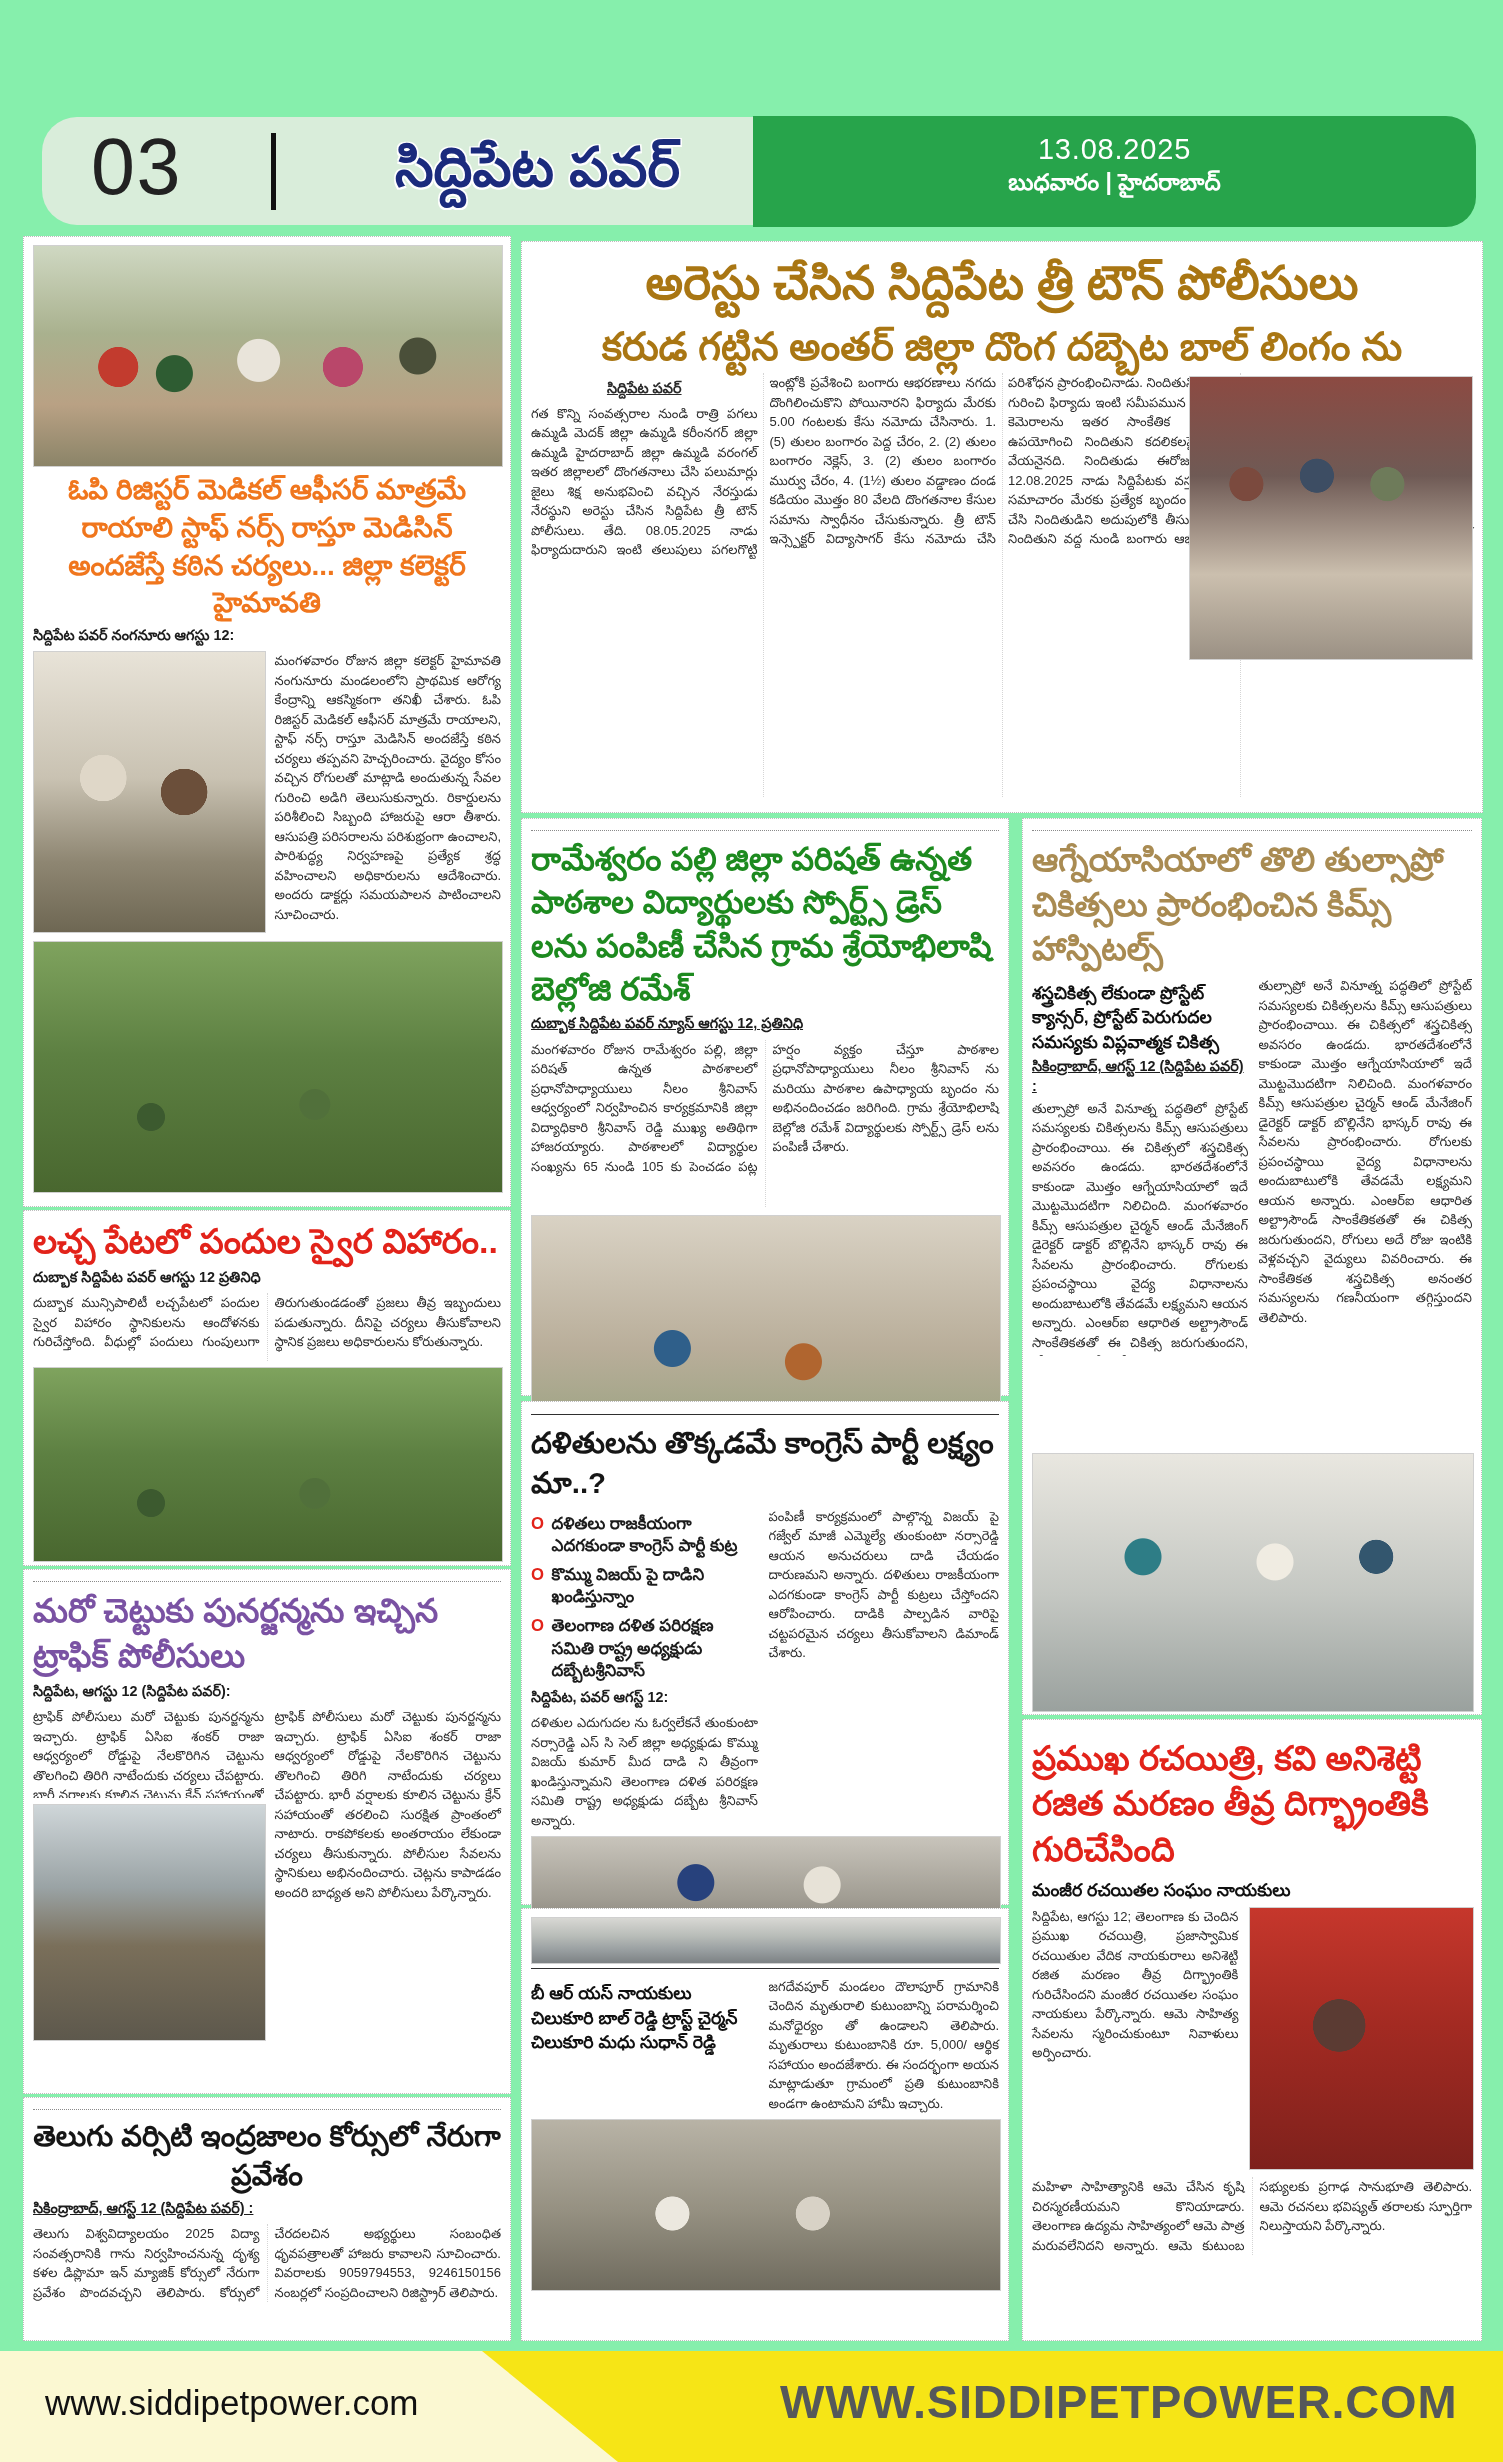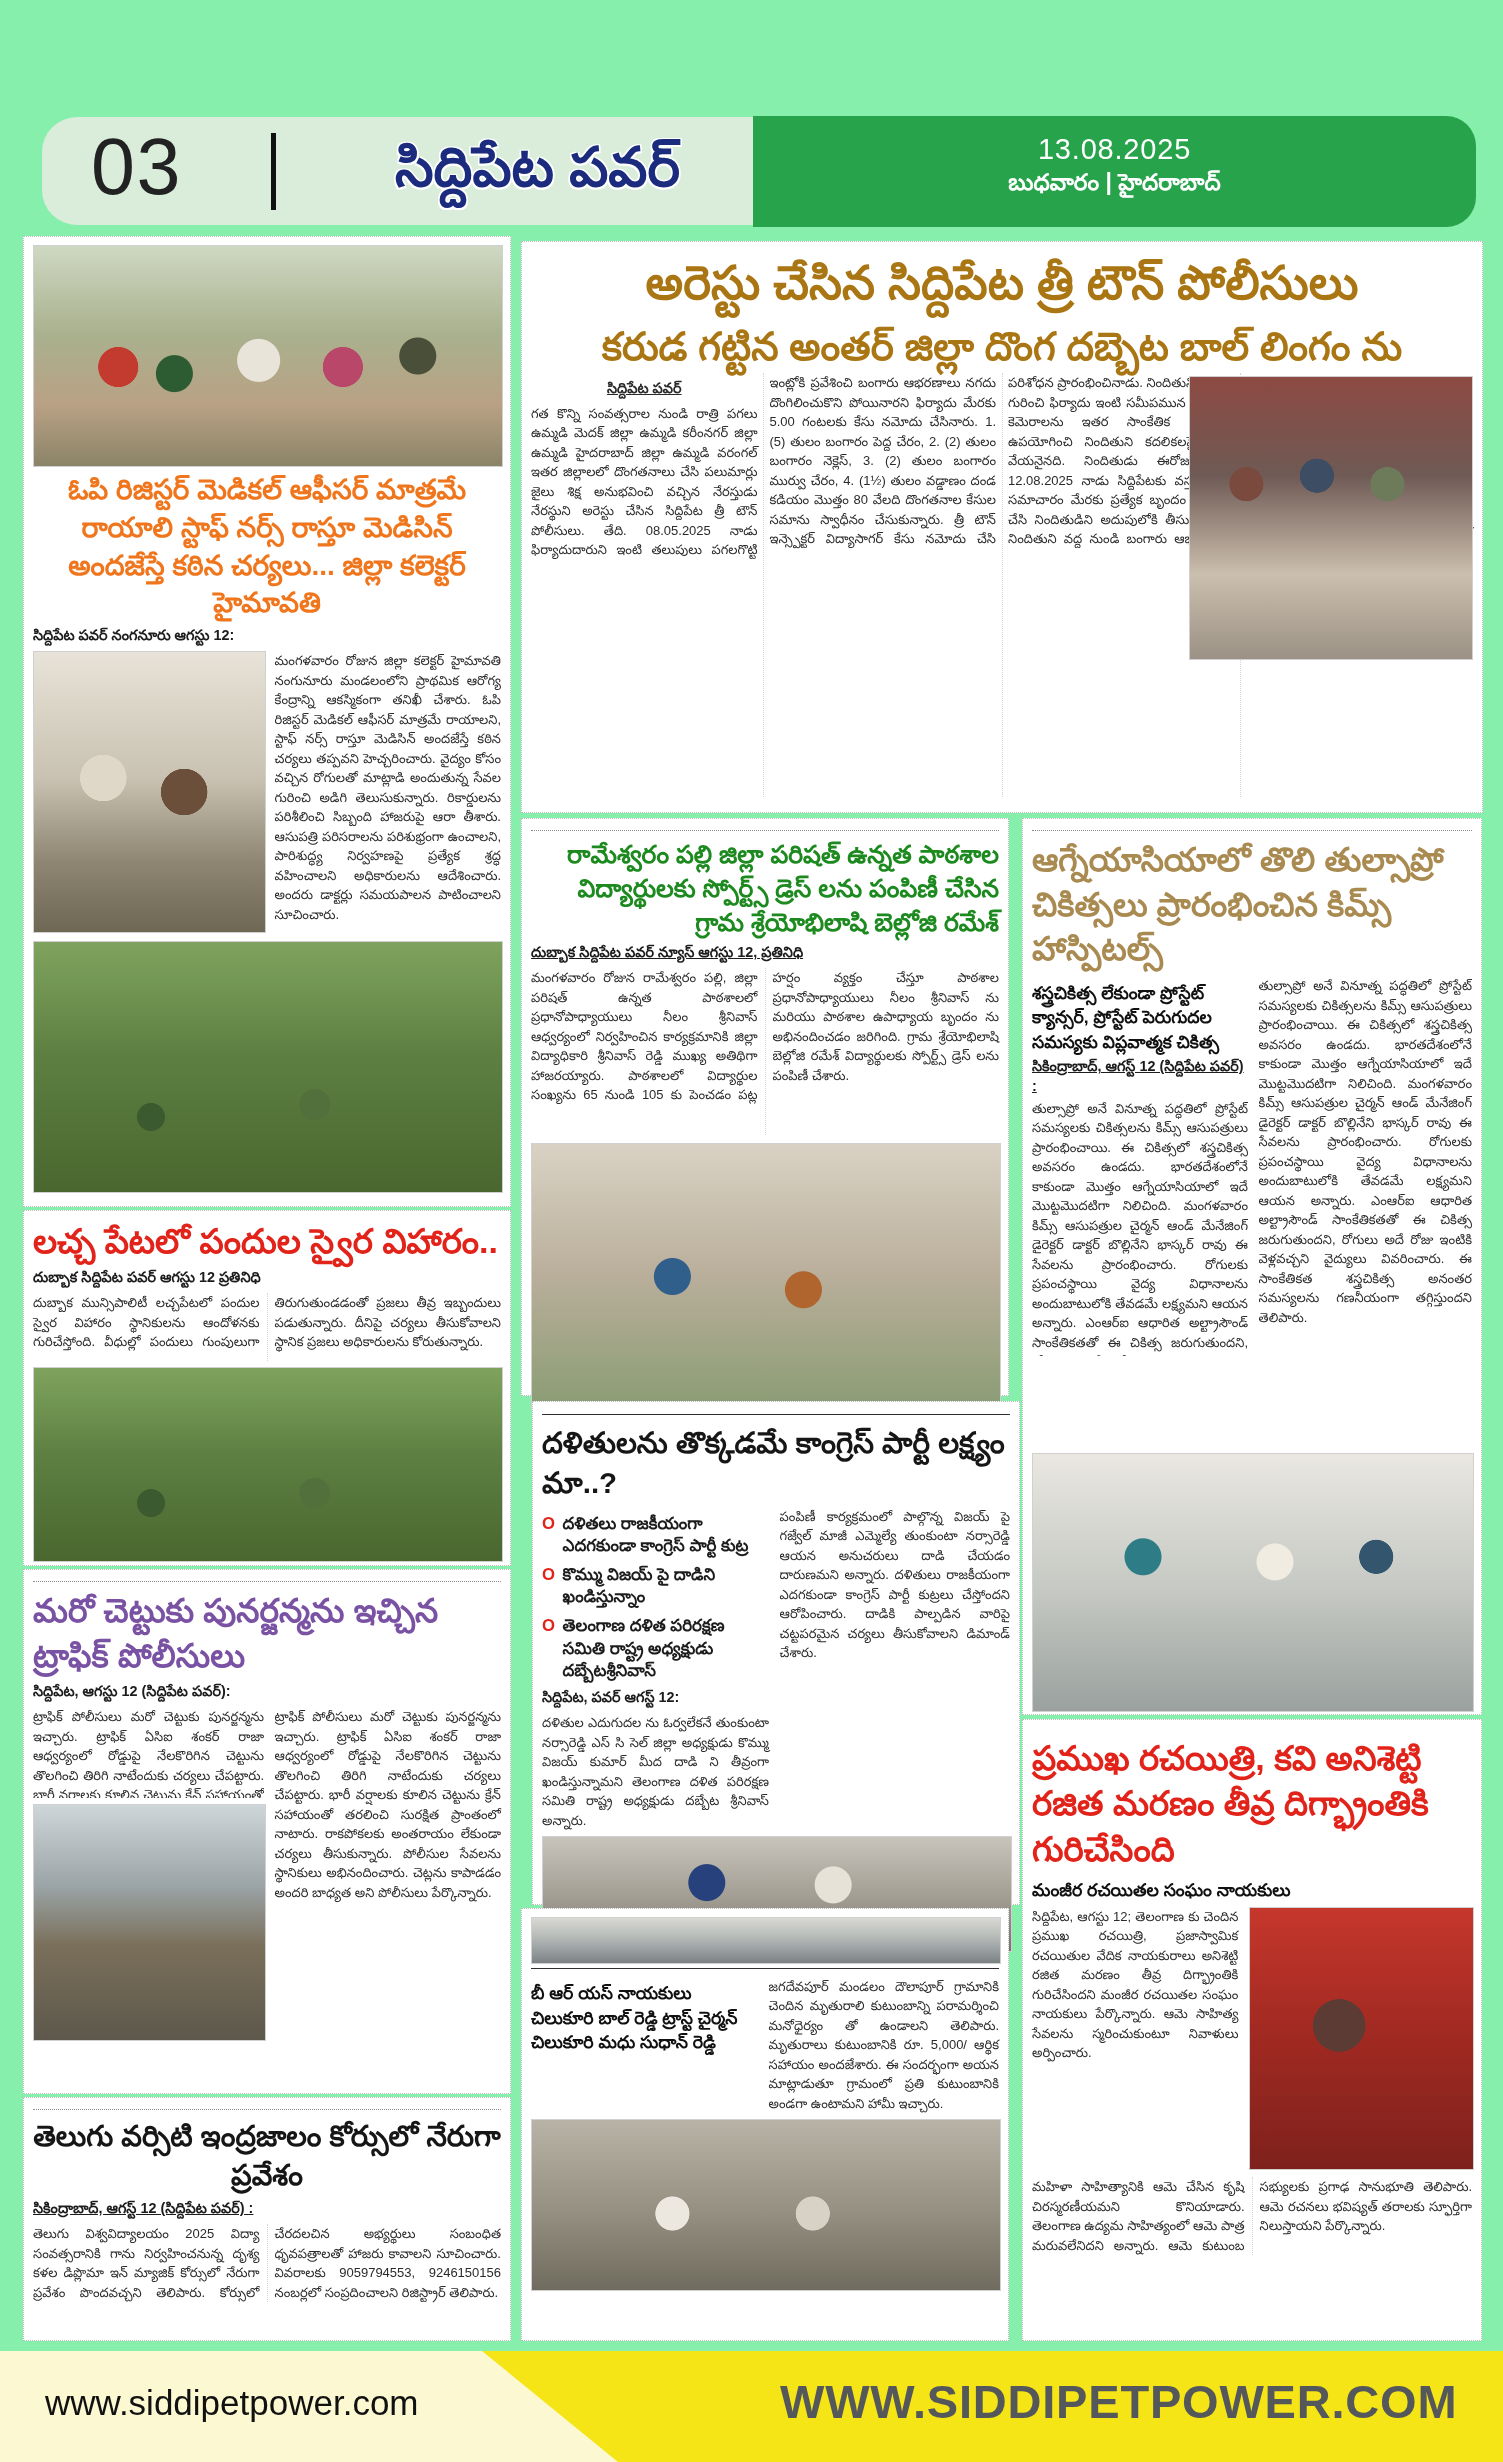--- a/index.html
+++ b/index.html
@@ -23,21 +23,21 @@
   .body-txt{font-size:13px;line-height:1.5;text-align:justify;color:#2a2a2a;}
   .two-col{column-count:2;column-gap:15px;column-rule:0.8px dotted #d5d5d5;}
   .dateline{font-weight:bold;font-size:14.4px;margin:4.5px 0;}
   .dateline.center{text-align:center;text-decoration:underline;}
   .rule{border-top:1.5px solid #2f2f2f;margin:4.5px 0 7.6px 0;}
   .dots{border-top:1.5px dotted #8a8a8a;margin:3px 0 7.6px 0;}
   h2{margin:4.5px 0;font-weight:bold;line-height:1.35;}
   .h-orange{color:#f0761d;font-size:28px;text-align:center;}
   .h-gold{color:#a97613;text-align:center;}
   .h-red{color:#e2231a;font-size:34px;}
-  .h-green{color:#1d8a1f;font-size:25px;text-align:right;}
+  .h-green{color:#1d8a1f;font-size:32px;}
   .h-purple{color:#7a52a3;font-size:33px;}
   .h-black{color:#161616;font-size:30px;text-align:center;}
   .h-tan{color:#a98b52;font-size:33px;}
   .subhead{font-weight:bold;font-size:17.4px;line-height:1.4;color:#111;margin:4.5px 0;}
   
   .photo{position:relative;width:100%;border:0.8px solid #d0d0d0;overflow:hidden;}
   .ph-crowd{background:
      radial-gradient(circle at 18% 55%, #c23b2e 0 19.7px, transparent 20.4px),
      radial-gradient(circle at 30% 58%, #2e5c32 0 18px, transparent 19px),
      radial-gradient(circle at 48% 52%, #e9e4da 0 21px, transparent 22px),
@@ -163,21 +163,21 @@
   </div>
 
   <div class="art" style="left:521px;top:818px;width:488px;height:578px;">
     <div class="dots"></div>
     <h2 class="h-green">రామేశ్వరం పల్లి జిల్లా పరిషత్ ఉన్నత పాఠశాల విద్యార్థులకు స్పోర్ట్స్ డ్రెస్ లను పంపిణీ చేసిన గ్రామ శ్రేయోభిలాషి బెల్లోజి రమేశ్</h2>
     <div class="dateline" style="text-decoration:underline;">దుబ్బాక సిద్దిపేట పవర్ న్యూస్ ఆగస్టు 12, ప్రతినిధి</div>
     <div class="body-txt two-col" style="height:167px;">మంగళవారం రోజున రామేశ్వరం పల్లి, జిల్లా పరిషత్ ఉన్నత పాఠశాలలో ప్రధానోపాధ్యాయులు నీలం శ్రీనివాస్ ఆధ్వర్యంలో నిర్వహించిన కార్యక్రమానికి జిల్లా విద్యాధికారి శ్రీనివాస్ రెడ్డి ముఖ్య అతిథిగా హాజరయ్యారు. పాఠశాలలో విద్యార్థుల సంఖ్యను 65 నుండి 105 కు పెంచడం పట్ల హర్షం వ్యక్తం చేస్తూ పాఠశాల ప్రధానోపాధ్యాయులు నీలం శ్రీనివాస్ ను మరియు పాఠశాల ఉపాధ్యాయ బృందం ను అభినందించడం జరిగింది. గ్రామ శ్రేయోభిలాషి బెల్లోజి రమేశ్ విద్యార్థులకు స్పోర్ట్స్ డ్రెస్ లను పంపిణీ చేశారు.</div>
     <div class="photo ph-school" style="height:265px;margin-top:7.6px;"></div>
   </div>
 
-  <div class="art" style="left:532px;top:1401px;width:488px;height:504px;">
+  <div class="art" style="left:521px;top:1401px;width:488px;height:504px;">
     <div class="rule"></div>
     <h2 class="h-black" style="text-align:left;font-size:29.5px;">దళితులను తొక్కడమే కాంగ్రెస్ పార్టీ లక్ష్యం మా..?</h2>
     <div class="row">
       <div style="width:227px;flex:none;">
         <div class="bullet">
             <span class="dot">O</span>
             <span>దళితలు రాజకీయంగా ఎదగకుండా కాంగ్రెస్ పార్టీ కుట్ర</span>
           </div>
         <div class="bullet">
             <span class="dot">O</span>

